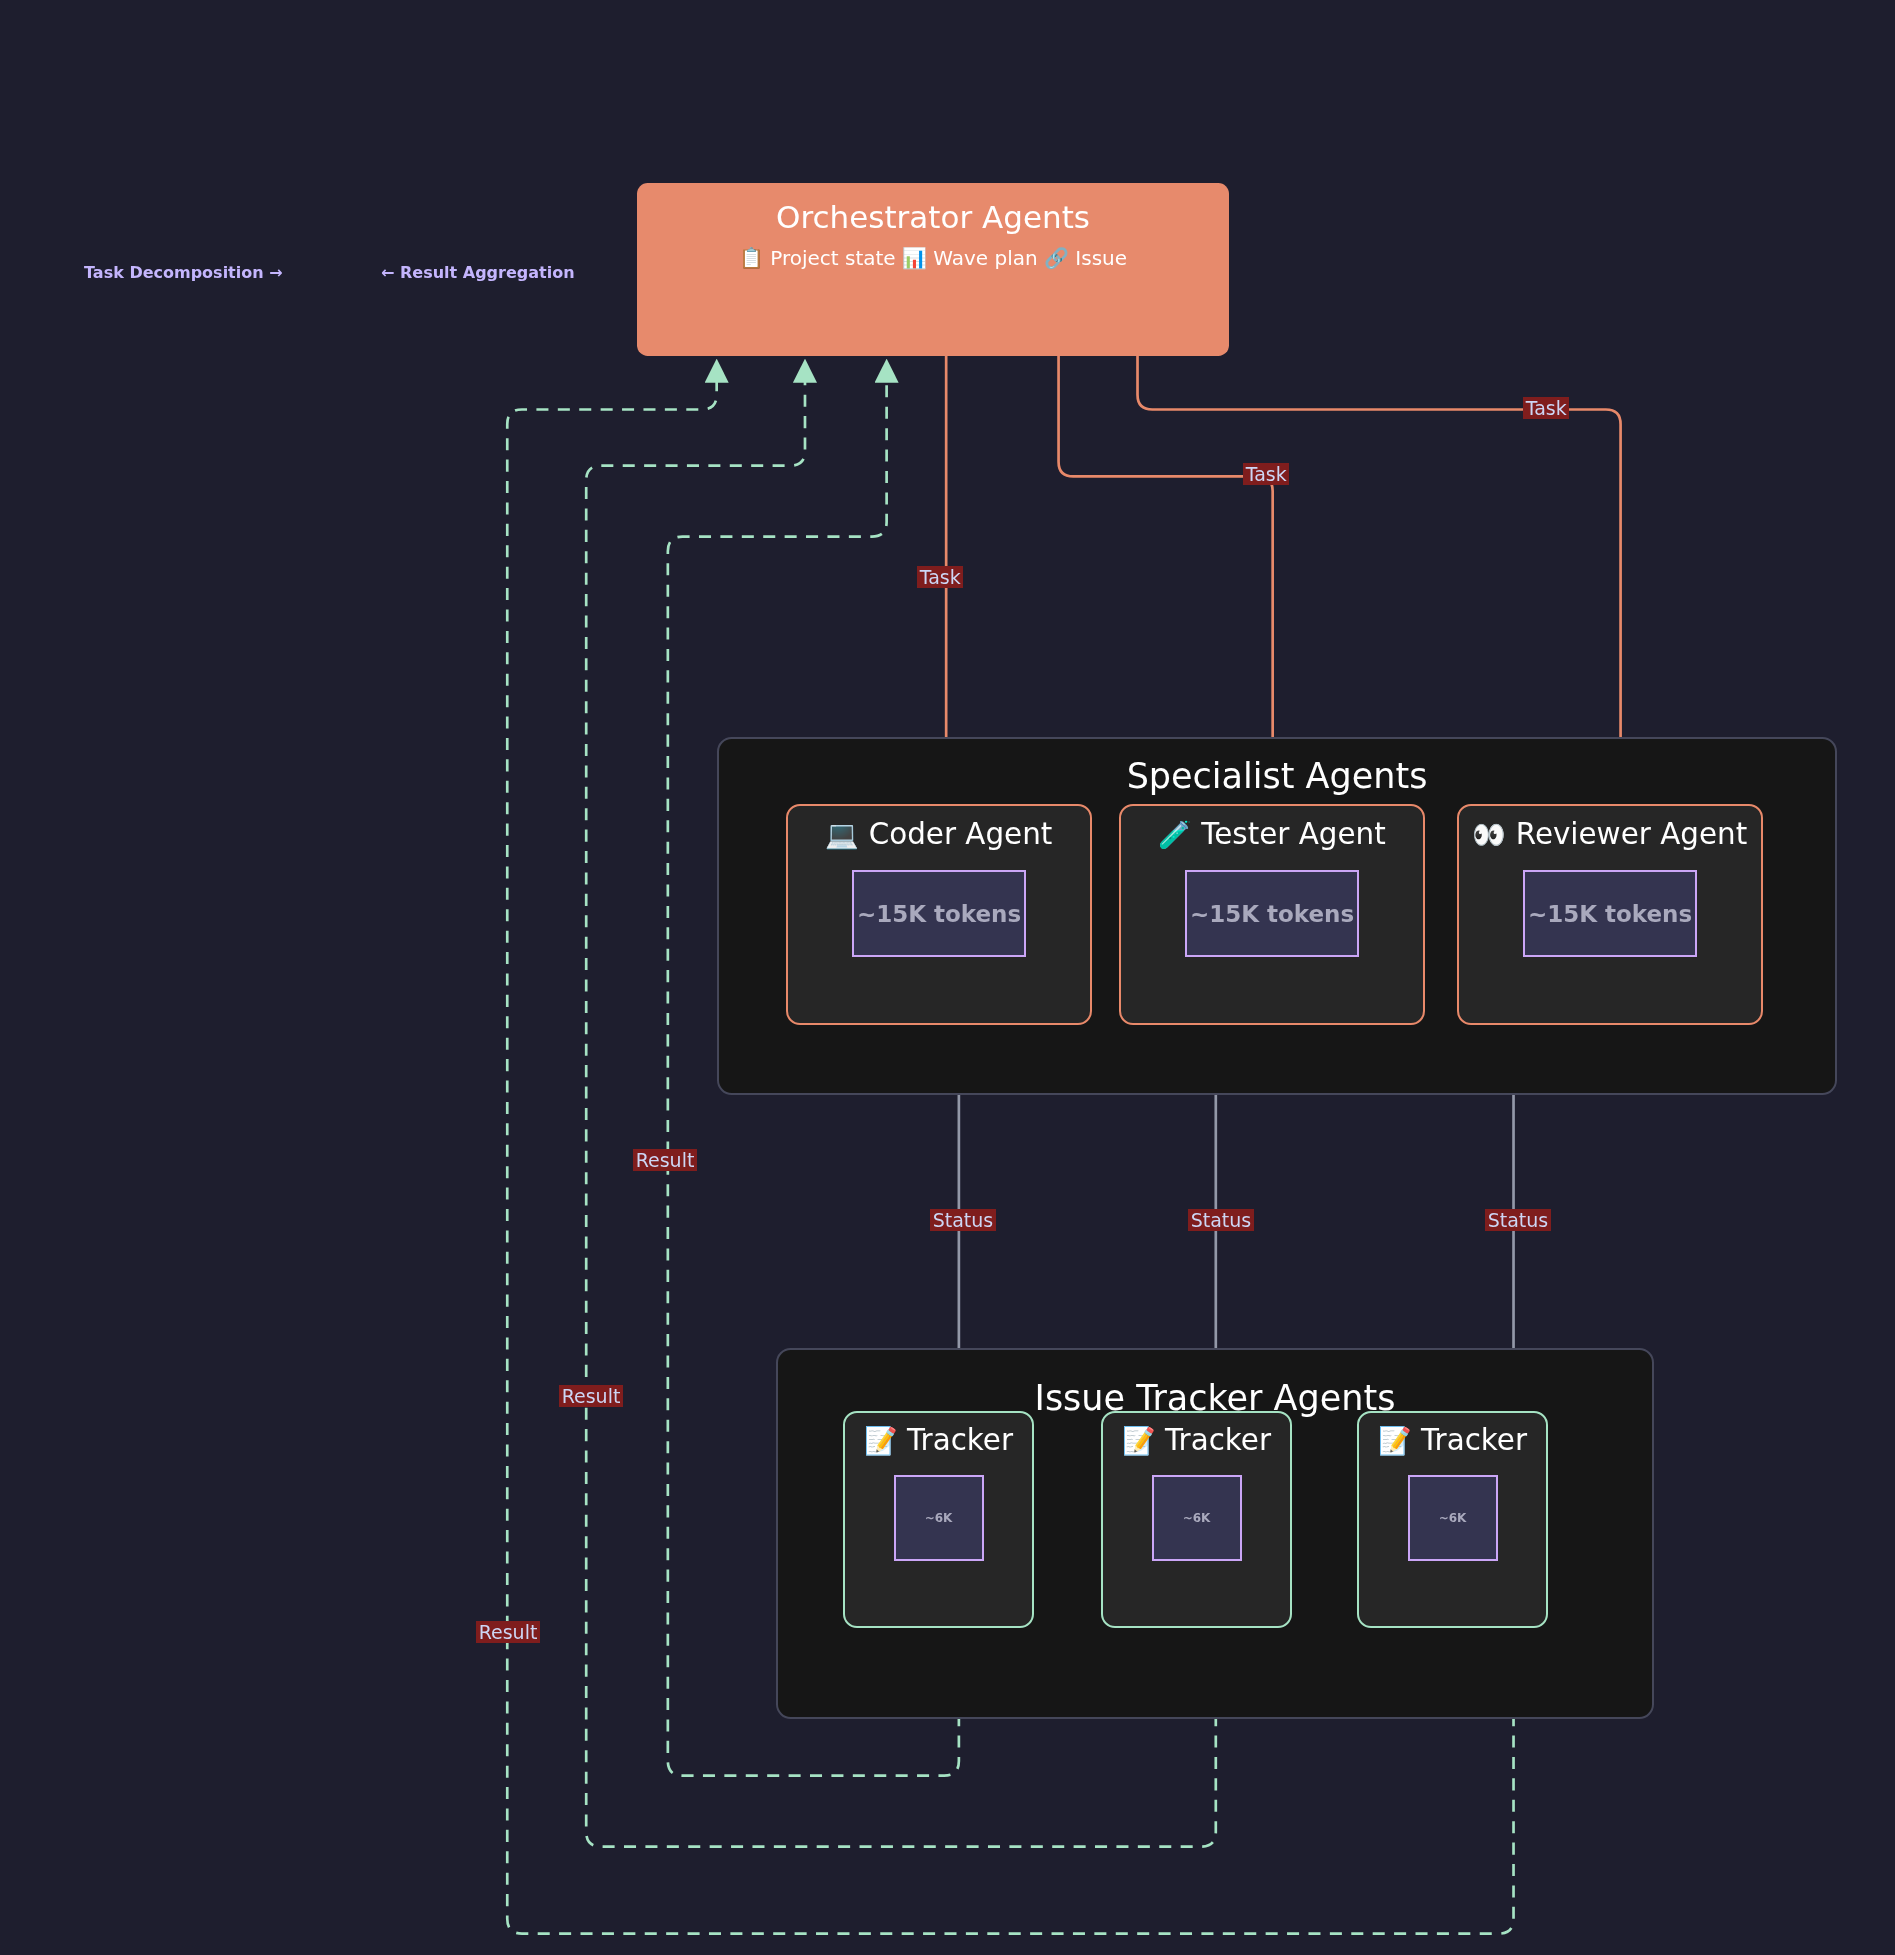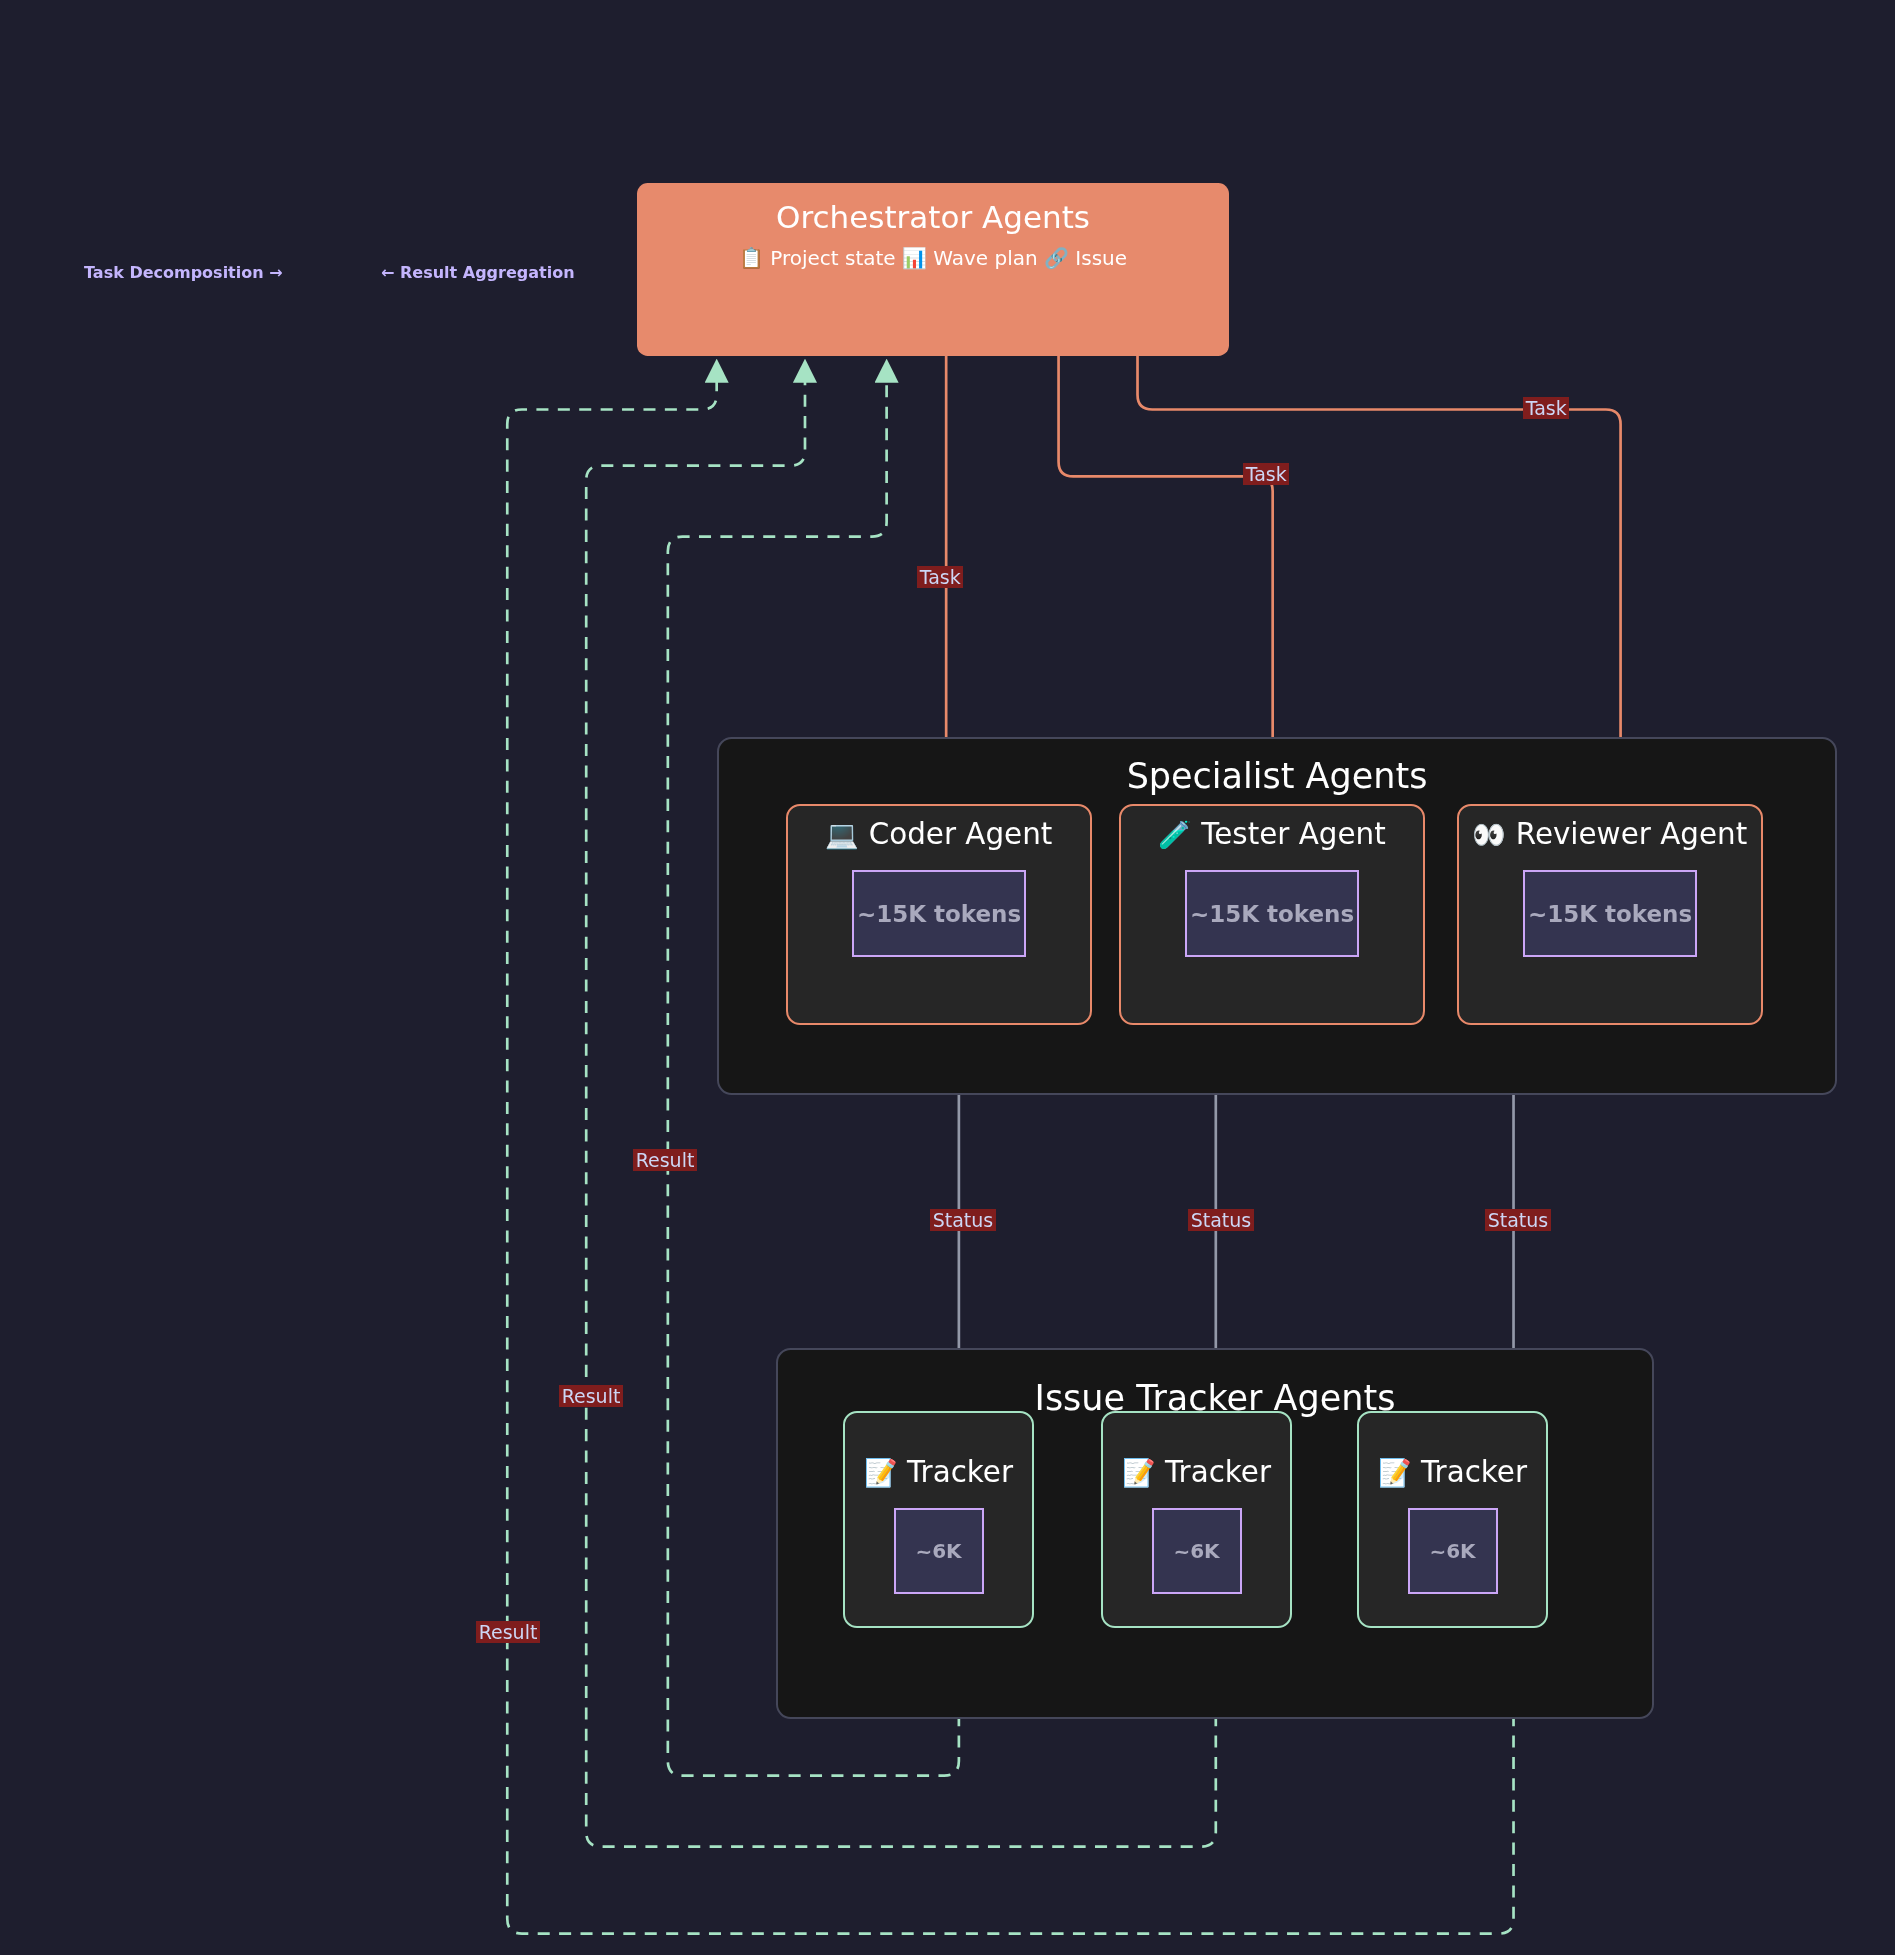--- a/index.html
+++ b/index.html
@@ -133,21 +133,20 @@
     height: 221px;
     top: 804px;
     padding-top: 12px;
   }
   .card.tracker {
     border: 2.7px solid #a6e3c4;
     width: 191px;
     height: 217px;
     top: 1411px;
     padding-top: 10.7px;
-    justify-content: center;
   }
   .card .card-title {
     color: #ffffff;
     font-size: 29.4px;
     white-space: nowrap;
     line-height: 1.1;
   }
   .card .card-title .emo { font-size: 27px; }
   .tokenbox {
     border: 2.7px solid #cba6f7;
@@ -162,21 +161,21 @@
   .card.specialist .tokenbox {
     width: 174px;
     height: 87px;
     margin-top: 20px;
     font-size: 23px;
   }
   .card.tracker .tokenbox {
     width: 90px;
     height: 86px;
     margin-top: 19px;
-    font-size: 20px;
+    font-size: 12px;
   }
 
   #card-coder    { left: 786px; }
   #card-tester   { left: 1119px; }
   #card-reviewer { left: 1457px; }
   #card-tracker-1 { left: 843px; }
   #card-tracker-2 { left: 1101px; }
   #card-tracker-3 { left: 1357px; }
 
   

